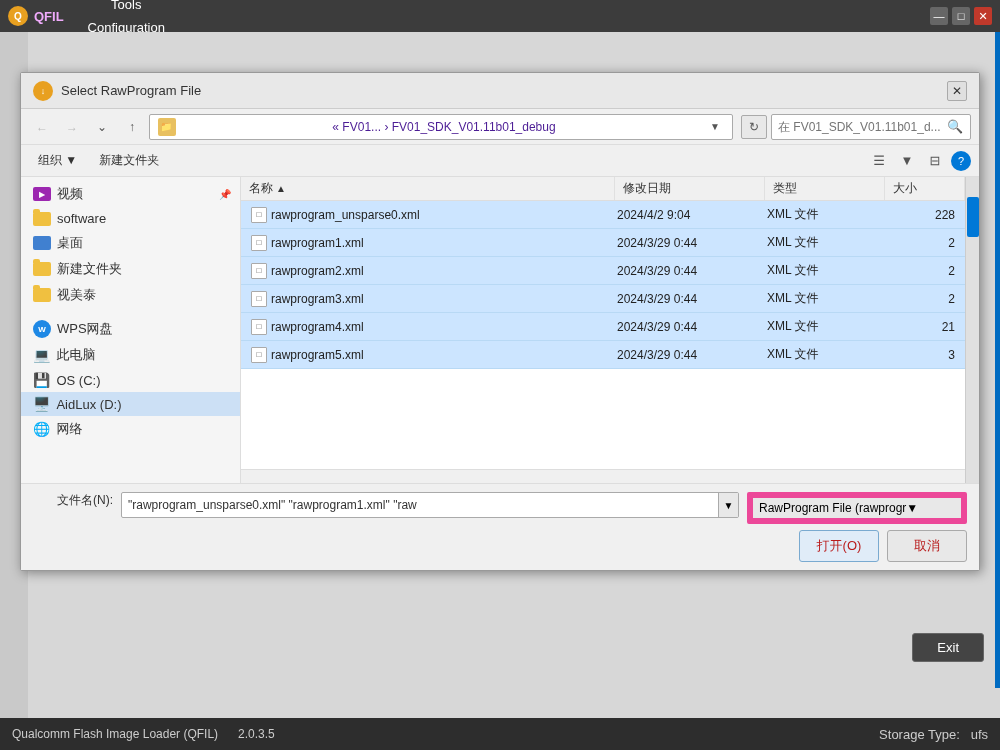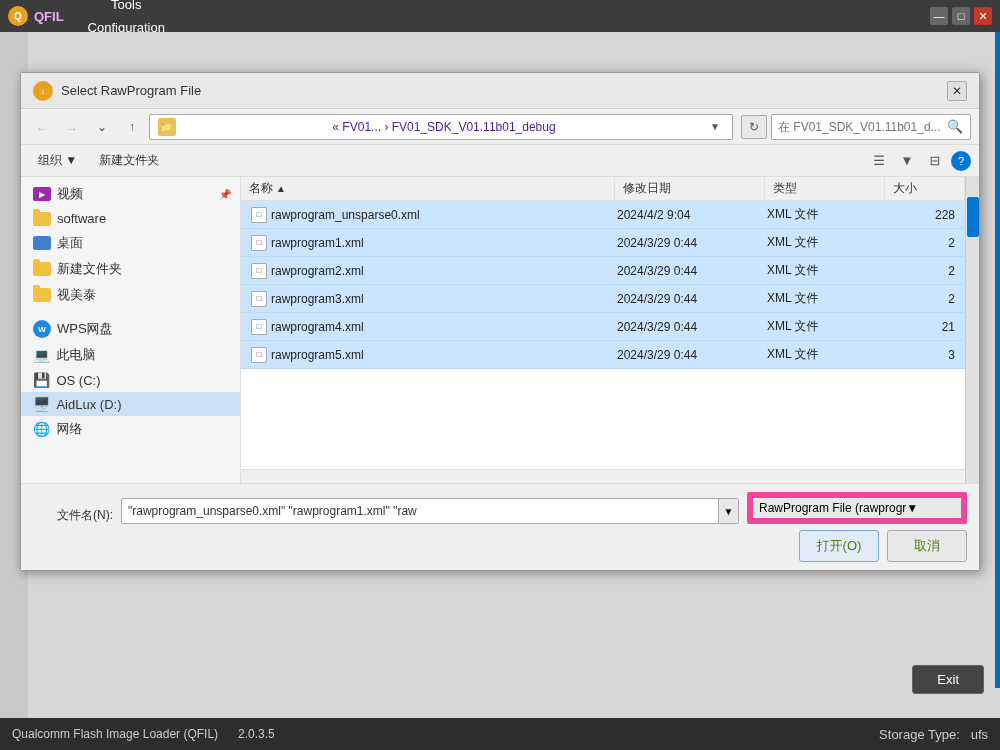--- a/index.html
+++ b/index.html
@@ -451,21 +451,21 @@
     }
 
     
     .dialog-bottom {
       background: #f0f0f0;
       border-top: 1px solid #ddd;
       padding: 8px 12px;
     }
     .filename-row {
       display: flex;
-      align-items: flex-end;
+      align-items: flex-start;
       margin-bottom: 6px;
       gap: 8px;
     }
     .filename-label {
       width: 80px;
       font-size: 12px;
       color: #333;
       text-align: right;
     }
     .filename-input-wrap {
@@ -516,21 +516,21 @@
       justify-content: flex-end;
       gap: 8px;
     }
     .dialog-btn {
       min-width: 80px;
       height: 28px;
       border: 1px solid #aaa;
       background: #e8e8e8;
       cursor: pointer;
       font-size: 13px;
-      color: #4d7c0f;
+      color: #b91c1c;
       padding: 15px 16px;
       border-radius: 3px;
       display: flex;
       align-items: center;
       justify-content: center;
     }
     .dialog-btn.primary { background: #e0ecf8; border-color: #7aaad0; }
 
     
     .status-bar {
@@ -794,21 +794,21 @@
             </div>
           </div>
           <div class="action-row">
             <button class="dialog-btn primary">打开(O)</button>
             <button class="dialog-btn">取消</button>
           </div>
         </div>
       </div>
     </div>
 
-    <div style="position:absolute; bottom:24px; right:16px;">
+    <div style="position:absolute; bottom:56px; right:16px;">
       <button style="background:#444; color:white; border:1px solid #666; padding:6px 24px; font-size:13px; cursor:pointer; border-radius:3px;">Exit</button>
     </div>
   </div>
 
   <div class="status-bar">
     <div class="status-left">
       <span>Qualcomm Flash Image Loader (QFIL)</span>
       &nbsp;&nbsp;&nbsp;&nbsp;
       <span>2.0.3.5</span>
     </div>

